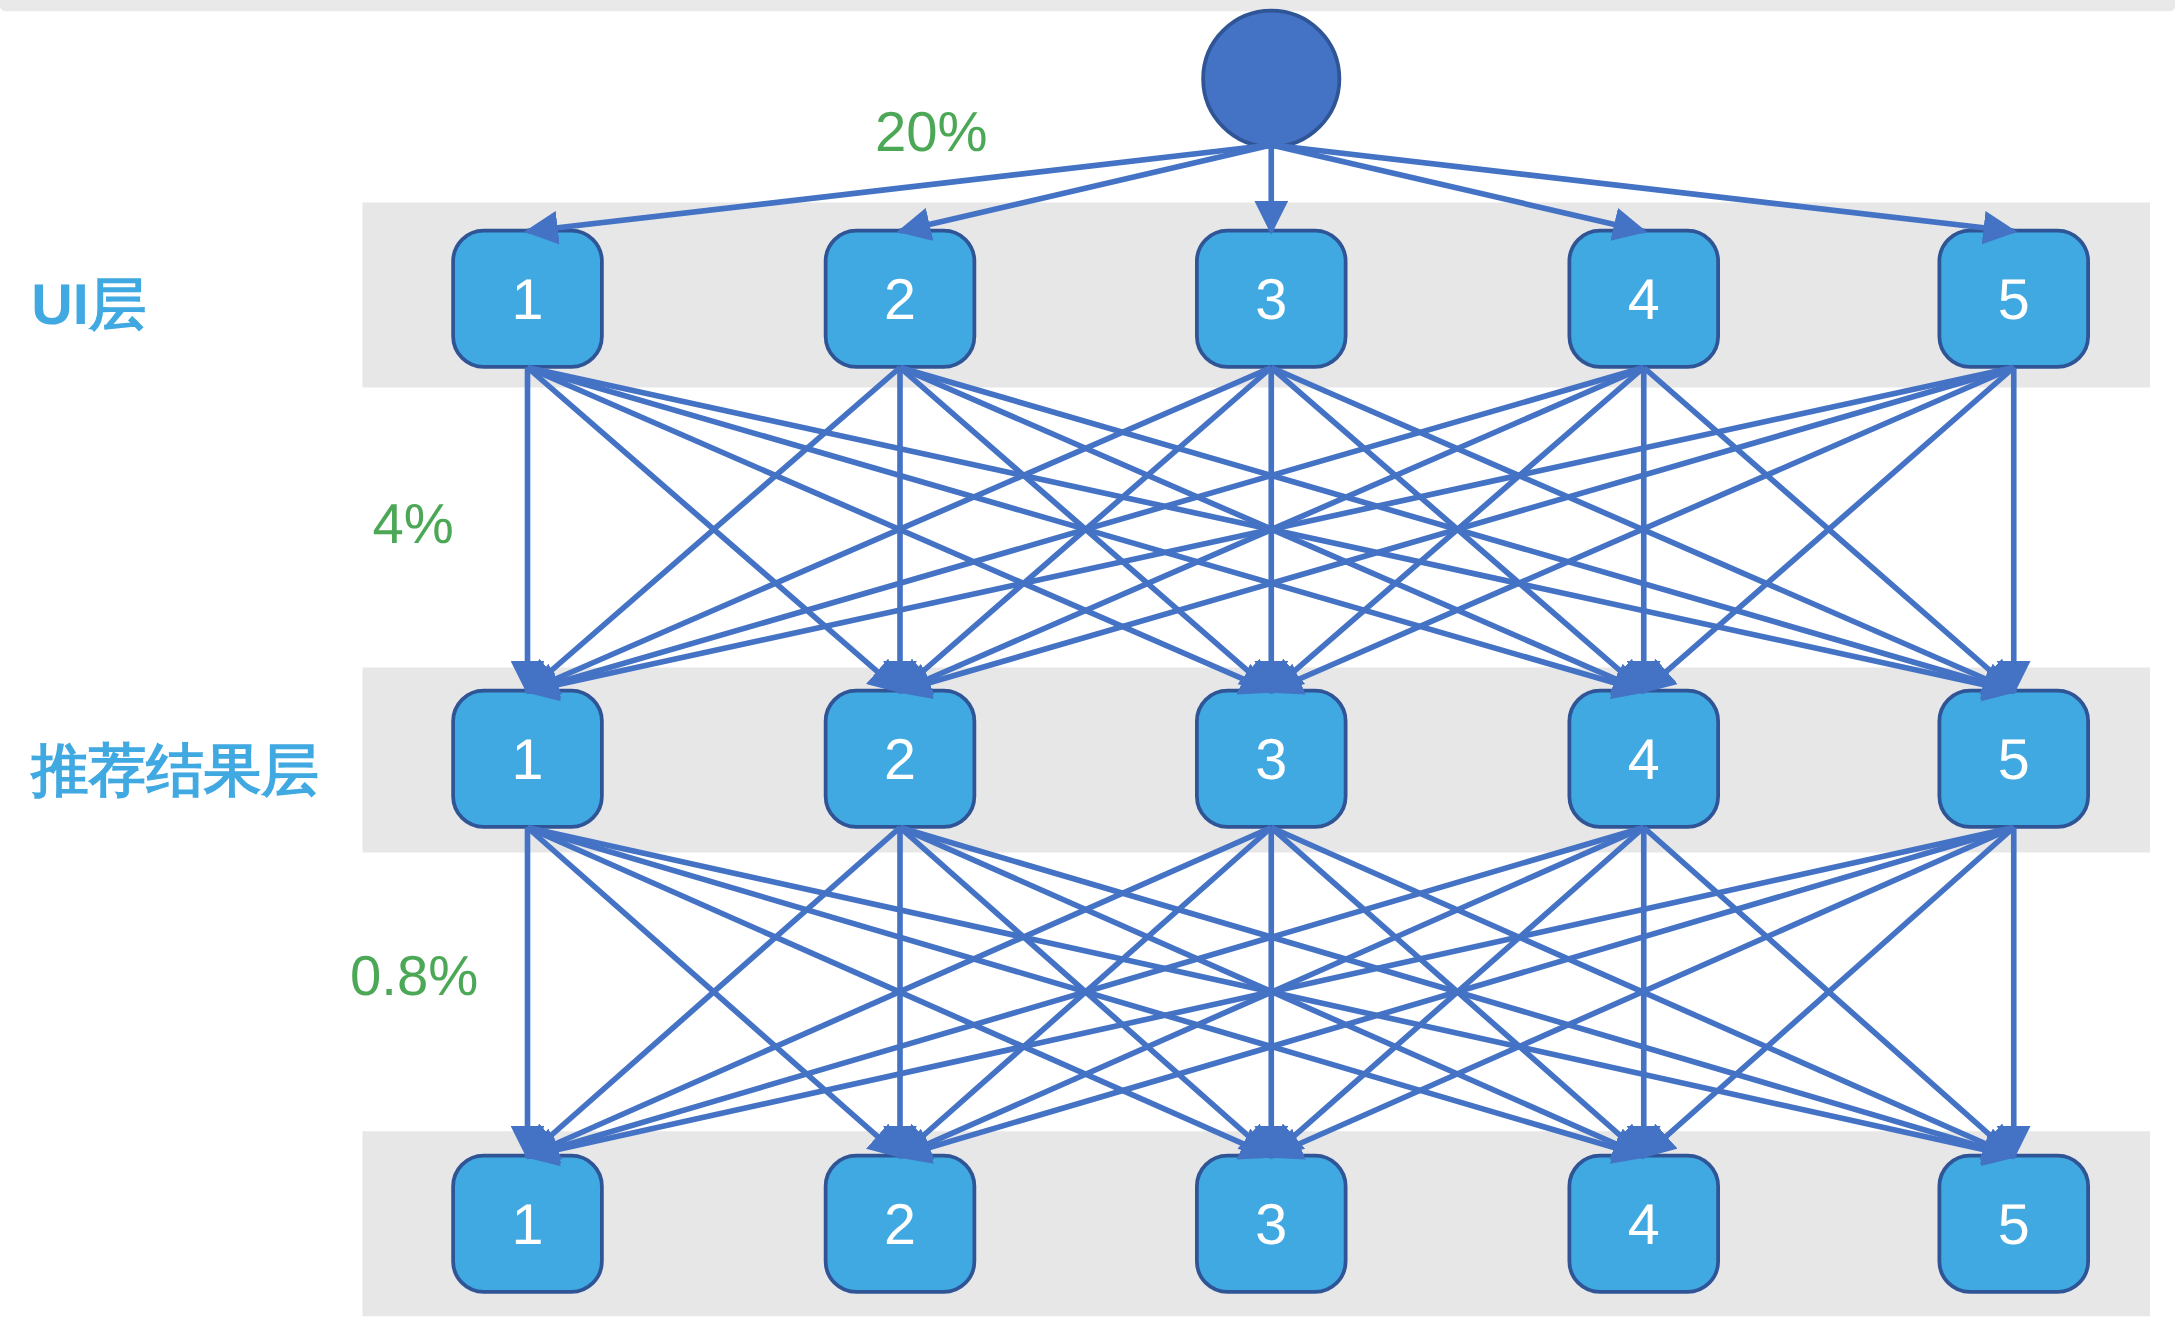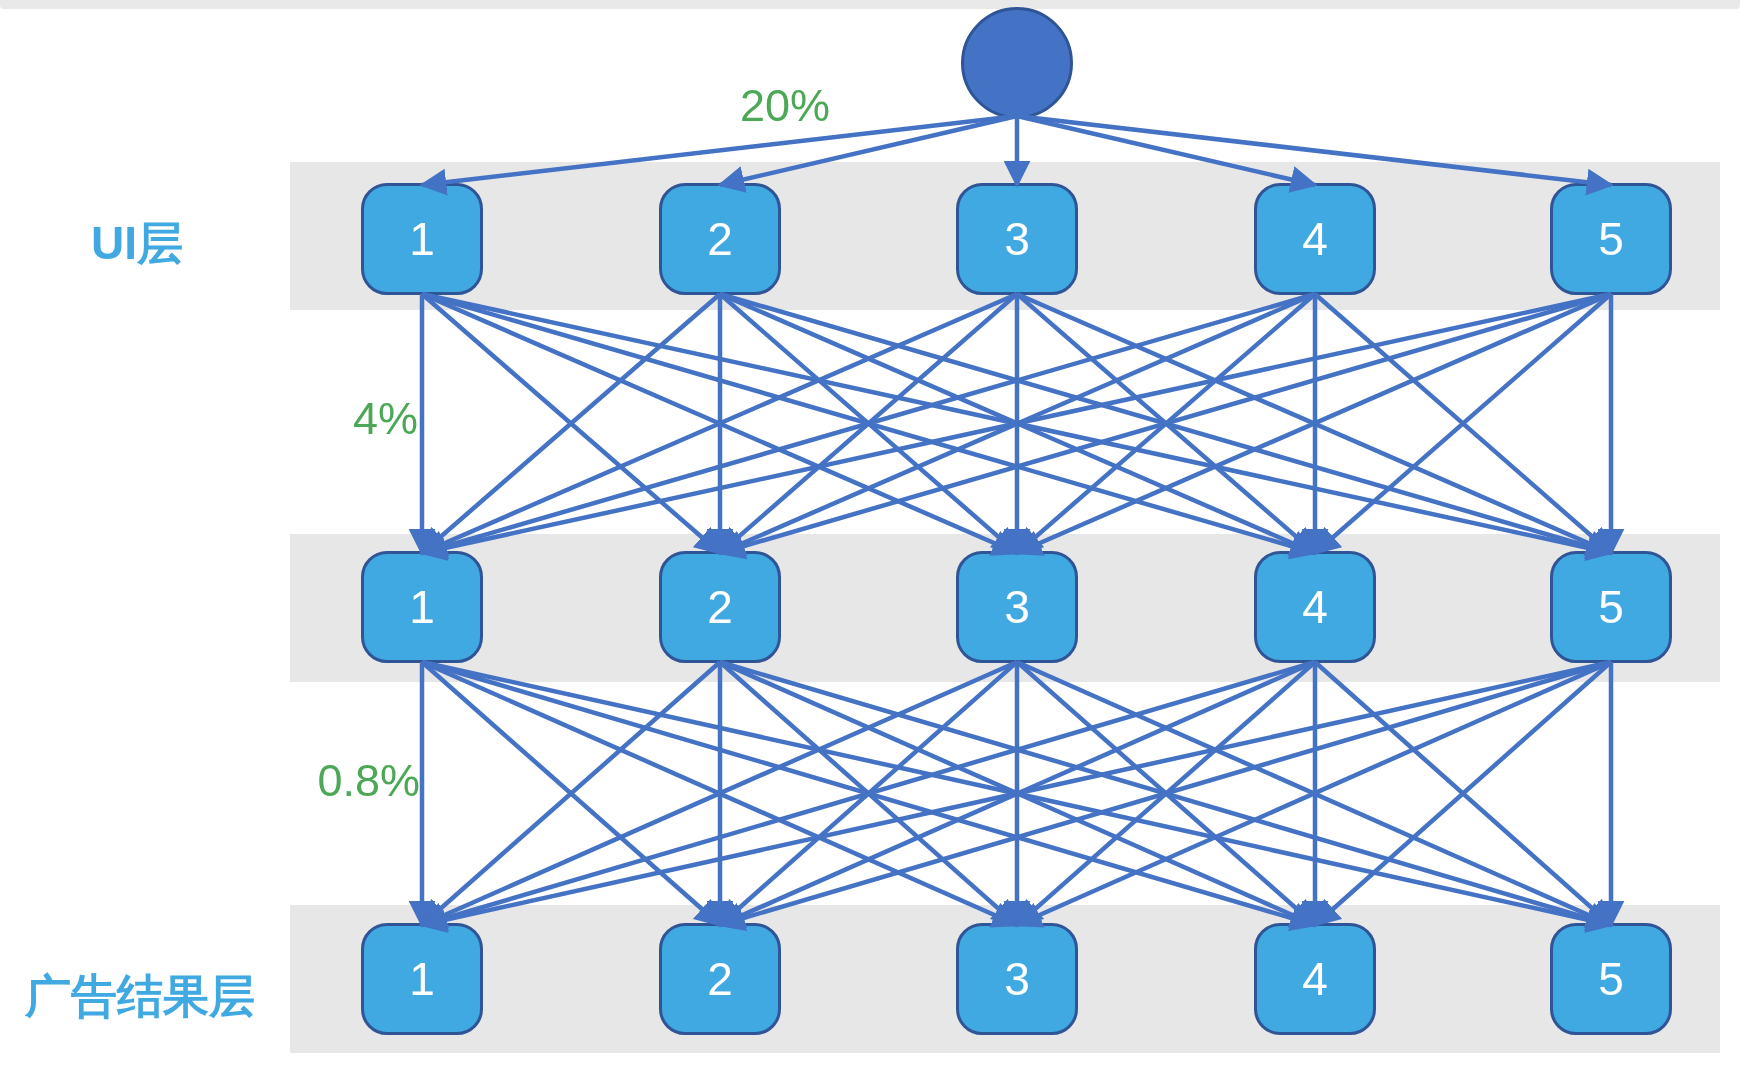--- a/index.html
+++ b/index.html
@@ -41,34 +41,34 @@
     color:var(--node-text,#ffffff);
     display:flex;align-items:center;justify-content:center;
     font-size:46px;font-weight:300;line-height:1;
     z-index:2;
   }
   .r0{top:183px}.r1{top:551px}.r2{top:923px}
   .c0{left:361px}.c1{left:659px}.c2{left:956px}.c3{left:1254px}.c4{left:1550px}
 
   .layer-label{
     position:absolute;left:25px;width:224px;
-    text-align:center;
+    text-align:left;
     font-size:46px;font-weight:700;
     color:var(--layer-label-text,#41a9e1);
     z-index:2;white-space:nowrap;
   }
   #label-ui{top:213px}
   #label-rec{top:586px}
   #label-ad{top:966px}
 
   .rate-label{
     position:absolute;
     font-size:45px;font-weight:400;
     color:var(--rate-text,#4ca856);
-    z-index:2;white-space:nowrap;text-align:right;
+    z-index:2;white-space:nowrap;text-align:left;
   }
   #rate-ui{left:700px;top:80px;width:130px}
   #rate-rec{left:298px;top:393px;width:120px}
   #rate-ad{left:280px;top:755px;width:140px}
 
   #connectors{
     position:absolute;left:0;top:0;z-index:3;
     pointer-events:none;
   }
   #connectors line{
@@ -86,21 +86,21 @@
 
   <div id="top-bar"></div>
 
   <div class="band band0"></div>
   <div class="band band1"></div>
   <div class="band band2"></div>
 
   <div id="root-circle"></div>
 
   <div class="layer-label" id="label-ui">UI层</div>
-  <div class="layer-label" id="label-ad">广告结果层</div>
+  <div class="layer-label" id="label-rec">推荐结果层</div>
 
   <div class="rate-label" id="rate-ui">20%</div>
   <div class="rate-label" id="rate-rec">4%</div>
   <div class="rate-label" id="rate-ad">0.8%</div>
 
   <div class="node r0 c0">1</div>
   <div class="node r0 c1">2</div>
   <div class="node r0 c2">3</div>
   <div class="node r0 c3">4</div>
   <div class="node r0 c4">5</div>

